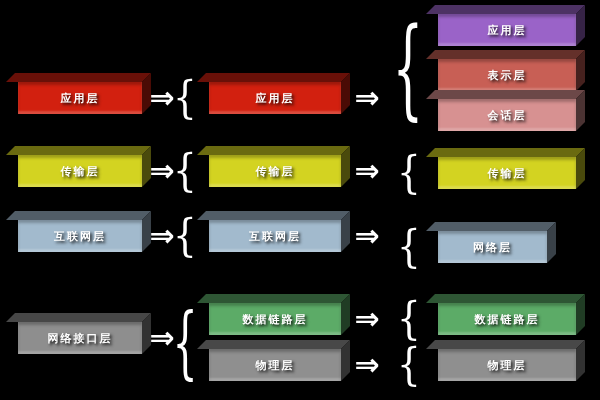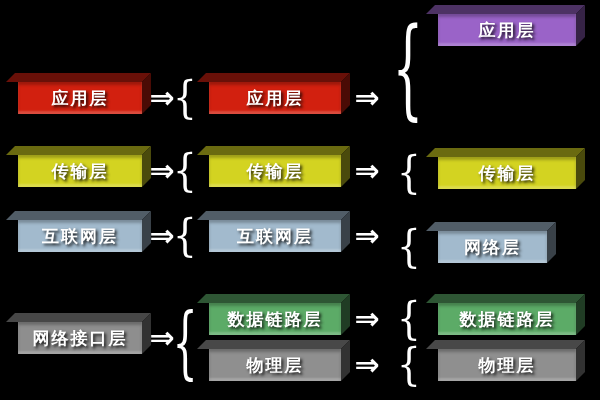--- a/index.html
+++ b/index.html
@@ -11,21 +11,21 @@
     background: var(--bg, #000);
     overflow: hidden;
     font-family: "Liberation Sans", sans-serif;
   }
   .box { position: absolute; height: 32px; }
   .face-front {
     position: absolute; inset: 0;
     background: var(--c, #888);
     display: flex; align-items: center; justify-content: center;
     color: var(--tc, #fff);
-    font-weight: bold; font-size: 17px; letter-spacing: 2px;
+    font-weight: bold; font-size: 11px; letter-spacing: 2px;
     text-shadow: 2px 2px 3px rgba(0,0,0,0.85);
     box-shadow: inset 0 -3px 2px rgba(255,255,255,0.20), inset 0 3px 3px rgba(0,0,0,0.25);
     margin-left: 12px;
   }
   .face-top {
     position: absolute; left: 0; top: -9px; width: 100%; height: 9px;
     background: var(--c, #888);
     filter: brightness(0.5);
     transform: skewX(-45deg);
     transform-origin: 0 100%;
@@ -106,20 +106,30 @@
     <span class="face-top"></span>
     <span class="face-side"></span>
     <span class="face-front">物理层</span>
   </div>
 
   <div class="box" style="left: 426px; top: 14px; width: 150px; --c: #9a63c8;">
     <span class="face-top"></span>
     <span class="face-side"></span>
     <span class="face-front">应用层</span>
   </div>
+  <div class="box" style="left: 426px; top: 59px; width: 150px; --c: #c85f55;">
+    <span class="face-top"></span>
+    <span class="face-side"></span>
+    <span class="face-front">表示层</span>
+  </div>
+  <div class="box" style="left: 426px; top: 99px; width: 150px; --c: #d79191;">
+    <span class="face-top"></span>
+    <span class="face-side"></span>
+    <span class="face-front">会话层</span>
+  </div>
   <div class="box" style="left: 426px; top: 157px; width: 150px; --c: #d3d321;">
     <span class="face-top"></span>
     <span class="face-side"></span>
     <span class="face-front">传输层</span>
   </div>
   <div class="box" style="left: 426px; top: 231px; width: 121px; --c: #a2bacd;">
     <span class="face-top"></span>
     <span class="face-side"></span>
     <span class="face-front">网络层</span>
   </div>

